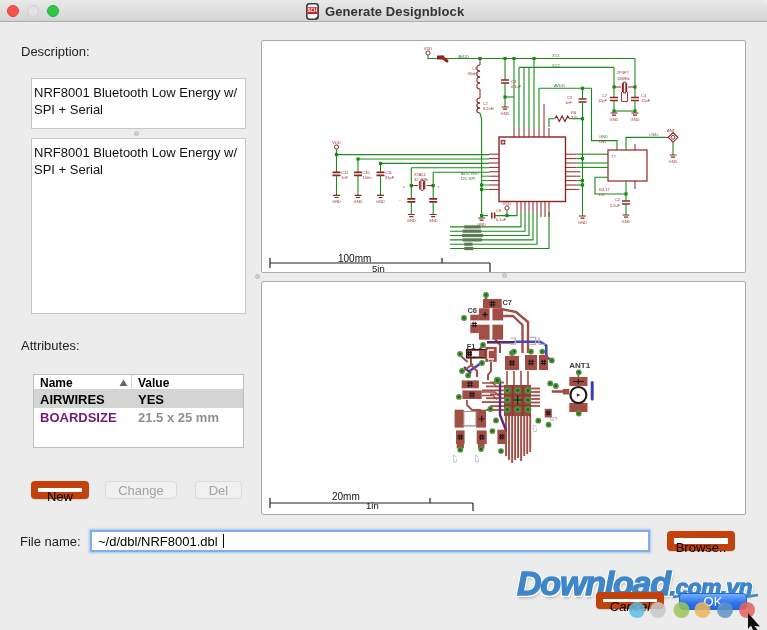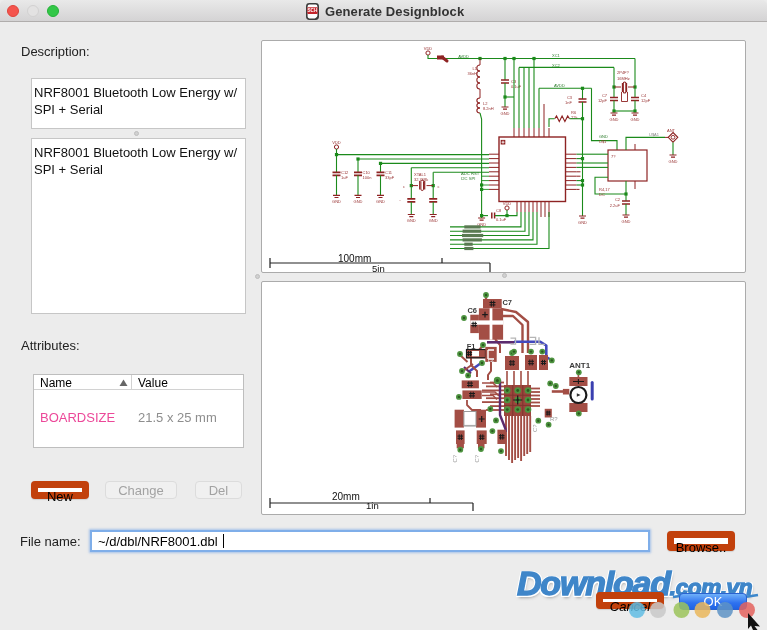--- a/index.html
+++ b/index.html
@@ -29,31 +29,35 @@
   <path d="M8.7 16 L12 16 L12 12.7 Z" fill="#3c3c3c"></path>
 </svg>
 <div class="title">Generate Designblock</div>
 
 <div class="lbl" style="left:21px;top:44px;">Description:</div>
 <div class="box" style="left:31px;top:78px;width:215px;height:51px;">NRF8001 Bluetooth Low Energy w/ SPI + Serial</div>
 <div class="grip" style="left:134px;top:131px;"></div>
 <div class="box" style="left:31px;top:138px;width:215px;height:176px;">NRF8001 Bluetooth Low Energy w/ SPI + Serial</div>
 
 <div class="lbl" style="left:21px;top:338px;">Attributes:</div>
-<div class="abs" style="left:33px;top:374px;width:211px;height:74px;background:#fff;border:1px solid #bebebe;">
+<div class="abs" style="left:33px;top:374px;width:211px;height:74px;background:#fff;border:1px solid #bebebe;font-weight:bold;">
   <div style="position:absolute;left:0;top:0;width:209px;height:15px;border-bottom:1px solid #d2d2d2;font-size:12px;color:#000;">
     <span style="position:absolute;left:6px;top:1px;">Name</span>
     <span style="position:absolute;left:104px;top:1px;">Value</span>
     <svg style="position:absolute;left:85px;top:4px" width="9" height="8">
         <path d="M4.5 0.5 L8.5 7 L0.5 7 Z" fill="#666"></path>
       </svg>
     <div style="position:absolute;left:97px;top:0;width:1px;height:15px;background:#d2d2d2;"></div>
   </div>
+  <div style="position:absolute;left:0;top:15px;width:209px;height:18px;background:#d4d4d4;font-size:13px;">
+    <span style="position:absolute;left:6px;top:1.5px;">AIRWIRES</span>
+      <span style="position:absolute;left:104px;top:1.5px;">YES</span>
+  </div>
   <div style="position:absolute;left:0;top:33px;width:209px;height:17px;font-size:13px;">
-    <span style="position:absolute;left:6px;top:1.5px;color:#ec4899">BOARDSIZE</span>
+    <span style="position:absolute;left:6px;top:1.5px;color:#701a75">BOARDSIZE</span>
       <span style="position:absolute;left:104px;top:1.5px;color:#8e8e8e">21.5 x 25 mm</span>
   </div>
 </div>
 
 <div class="btn on" style="left:31px;top:481px;width:58px;">New</div>
 <div class="btn off" style="left:105px;top:481px;width:72px;">Change</div>
 <div class="btn off" style="left:195px;top:481px;width:47px;">Del</div>
 
 <div class="panel" style="left:261px;top:40px;width:485px;height:233px;">
     <svg width="483" height="231" viewBox="0 0 483 231" style="position:absolute;left:0;top:0">

